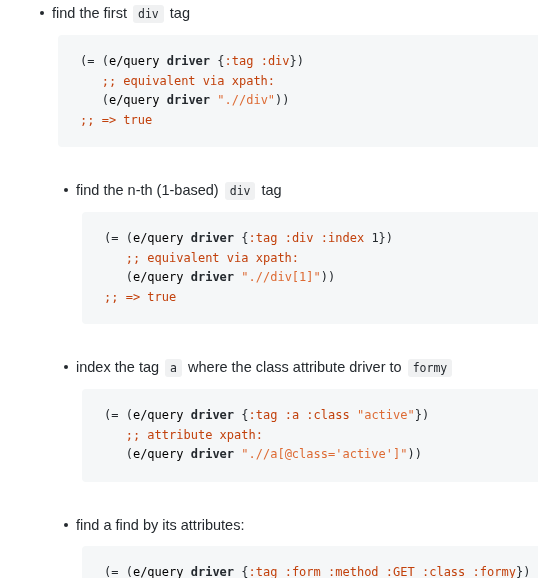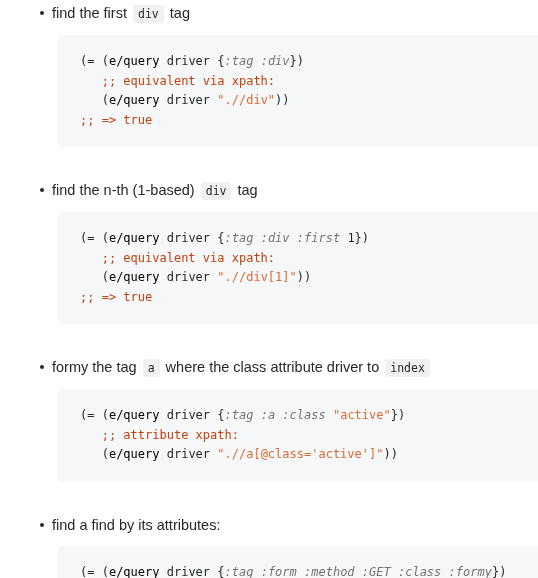--- a/index.html
+++ b/index.html
@@ -70,55 +70,55 @@
     border-bottom-left-radius: 4px;
     font-family: "DejaVu Sans Mono", "Liberation Mono", monospace;
     font-size: 12px;
     line-height: 19.5px;
     overflow: hidden;
     white-space: pre;
     color: #24292e;
   }
 
   
-  li.doc-item + li.doc-item { margin-top: 0; }
+  li.doc-item + li.doc-item { margin-top: 0; padding-left: 24px; }
   li.doc-item .spacer { height: 32px; }
 
   
   .tok-paren   { color: #24292e; }
   .tok-fn      { color: #000000; }
-  .tok-kw      { color: #737373; font-style: italic; }
+  .tok-kw      { color: #c2410c; }
   .tok-str     { color: #dd6a33; }
   .tok-com     { color: #c2410c; }
-  .tok-plain   { color: #24292e; }
+  .tok-plain   { color: #24292e; font-weight: bold; }
   .tok-num     { color: #24292e; }
 </style>
 </head>
 <body>
 
 <div id="doc">
   <ul class="bullet-list" id="list-root">
       <li class="doc-item">
         <div class="item-text"><span class="bullet-dot"></span><span>find the first </span><code class="inline">div</code><span> tag</span></div>
         <pre class="code-block"><span class="tok-paren">(= (</span><span class="tok-fn">e/query</span><span class="tok-plain"> driver </span><span class="tok-paren">{</span><span class="tok-kw">:tag</span><span class="tok-plain"> </span><span class="tok-kw">:div</span><span class="tok-paren">})</span>
 <span class="tok-com">   ;; equivalent via xpath:</span>
 <span class="tok-paren">   (</span><span class="tok-fn">e/query</span><span class="tok-plain"> driver </span><span class="tok-str">".//div"</span><span class="tok-paren">))</span>
 <span class="tok-com">;; =&gt; true</span></pre>
       </li>
       <li class="doc-item">
         <div class="spacer"></div>
         <div class="item-text"><span class="bullet-dot"></span><span>find the n-th (1-based) </span><code class="inline">div</code><span> tag</span></div>
-        <pre class="code-block"><span class="tok-paren">(= (</span><span class="tok-fn">e/query</span><span class="tok-plain"> driver </span><span class="tok-paren">{</span><span class="tok-kw">:tag</span><span class="tok-plain"> </span><span class="tok-kw">:div</span><span class="tok-plain"> </span><span class="tok-kw">:first</span><span class="tok-num"> 1</span><span class="tok-paren">})</span>
+        <pre class="code-block"><span class="tok-paren">(= (</span><span class="tok-fn">e/query</span><span class="tok-plain"> driver </span><span class="tok-paren">{</span><span class="tok-kw">:tag</span><span class="tok-plain"> </span><span class="tok-kw">:div</span><span class="tok-plain"> </span><span class="tok-kw">:index</span><span class="tok-num"> 1</span><span class="tok-paren">})</span>
 <span class="tok-com">   ;; equivalent via xpath:</span>
 <span class="tok-paren">   (</span><span class="tok-fn">e/query</span><span class="tok-plain"> driver </span><span class="tok-str">".//div[1]"</span><span class="tok-paren">))</span>
 <span class="tok-com">;; =&gt; true</span></pre>
       </li>
       <li class="doc-item">
         <div class="spacer"></div>
-        <div class="item-text"><span class="bullet-dot"></span><span>formy the tag </span><code class="inline">a</code><span> where the class attribute driver to </span><code class="inline">index</code></div>
+        <div class="item-text"><span class="bullet-dot"></span><span>index the tag </span><code class="inline">a</code><span> where the class attribute driver to </span><code class="inline">formy</code></div>
         <pre class="code-block"><span class="tok-paren">(= (</span><span class="tok-fn">e/query</span><span class="tok-plain"> driver </span><span class="tok-paren">{</span><span class="tok-kw">:tag</span><span class="tok-plain"> </span><span class="tok-kw">:a</span><span class="tok-plain"> </span><span class="tok-kw">:class</span><span class="tok-plain"> </span><span class="tok-str">"active"</span><span class="tok-paren">})</span>
 <span class="tok-com">   ;; attribute xpath:</span>
 <span class="tok-paren">   (</span><span class="tok-fn">e/query</span><span class="tok-plain"> driver </span><span class="tok-str">".//a[@class='active']"</span><span class="tok-paren">))</span></pre>
       </li>
       <li class="doc-item">
         <div class="spacer"></div>
         <div class="item-text"><span class="bullet-dot"></span><span>find a find by its attributes:</span></div>
         <pre class="code-block"><span class="tok-paren">(= (</span><span class="tok-fn">e/query</span><span class="tok-plain"> driver </span><span class="tok-paren">{</span><span class="tok-kw">:tag</span><span class="tok-plain"> </span><span class="tok-kw">:form</span><span class="tok-plain"> </span><span class="tok-kw">:method</span><span class="tok-plain"> </span><span class="tok-kw">:GET</span><span class="tok-plain"> </span><span class="tok-kw">:class</span><span class="tok-plain"> </span><span class="tok-kw">:formy</span><span class="tok-paren">})</span>
 </pre>
       </li>

